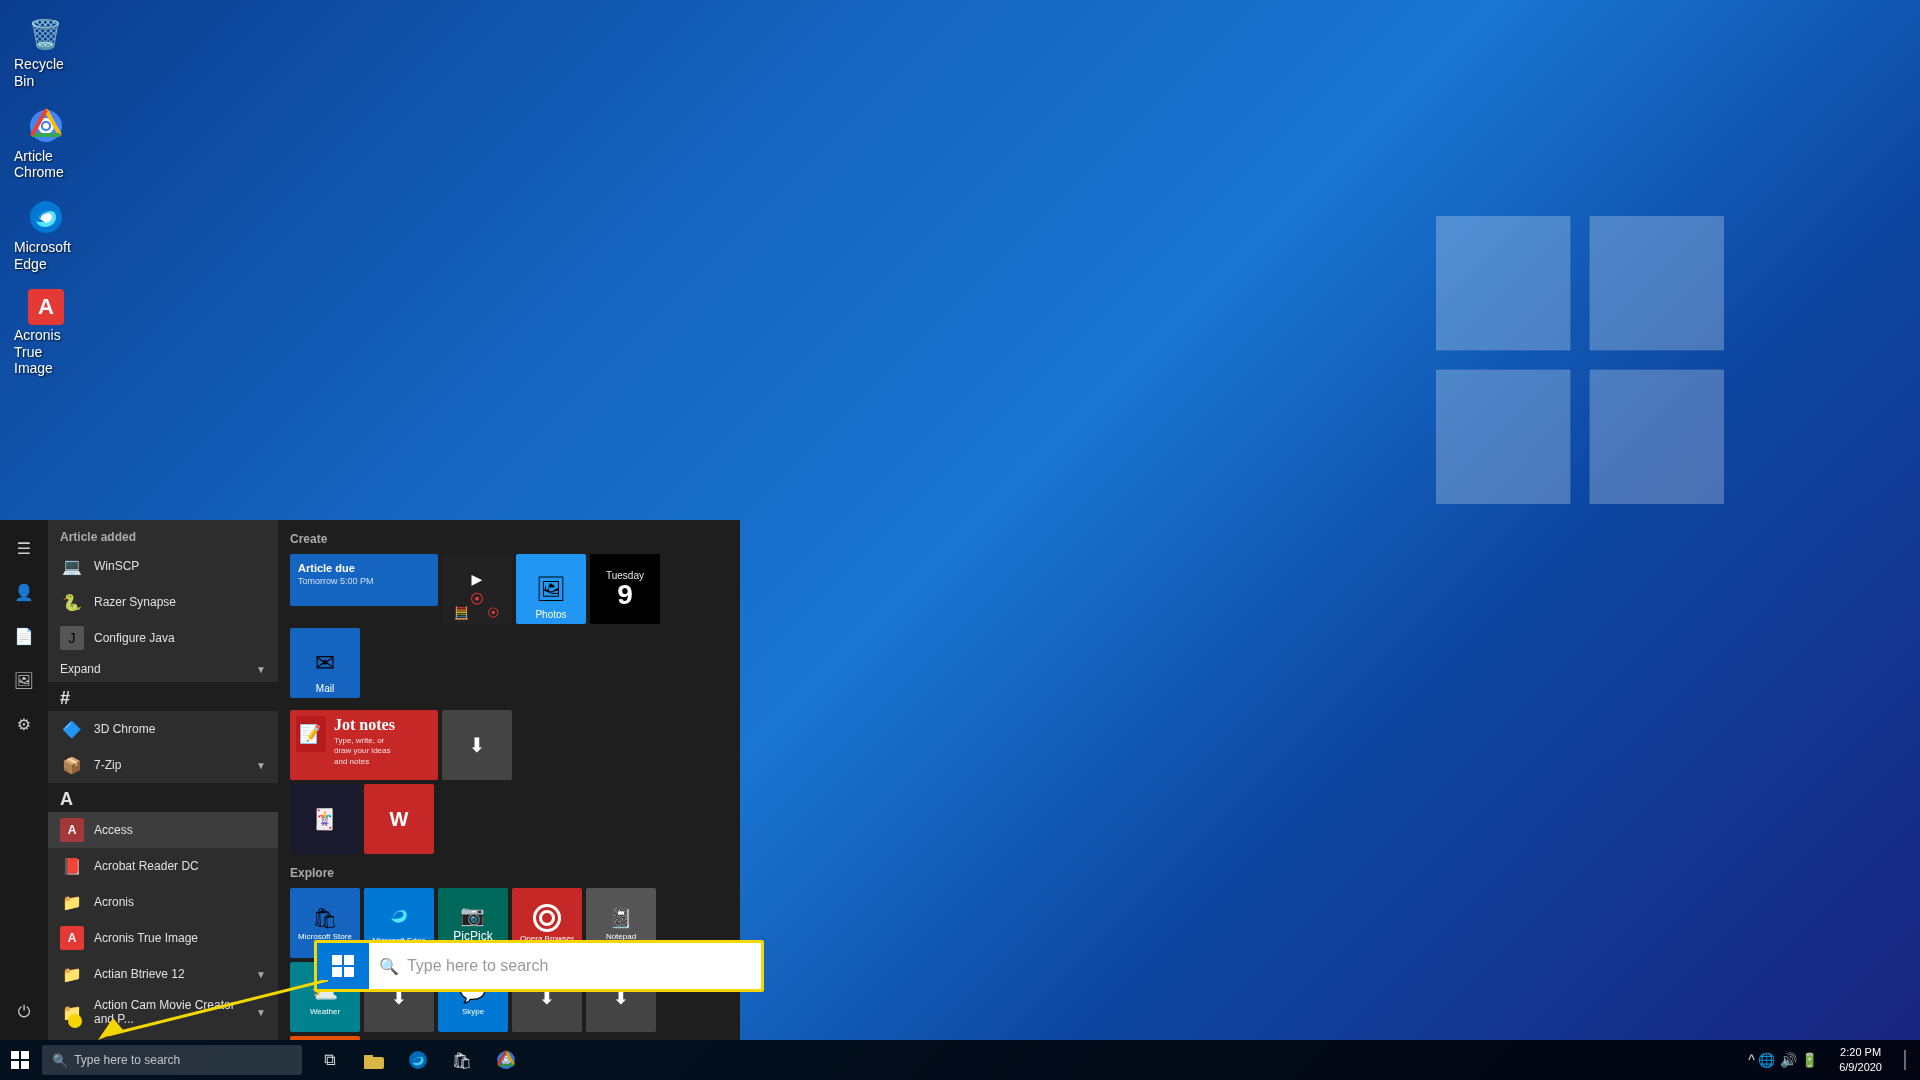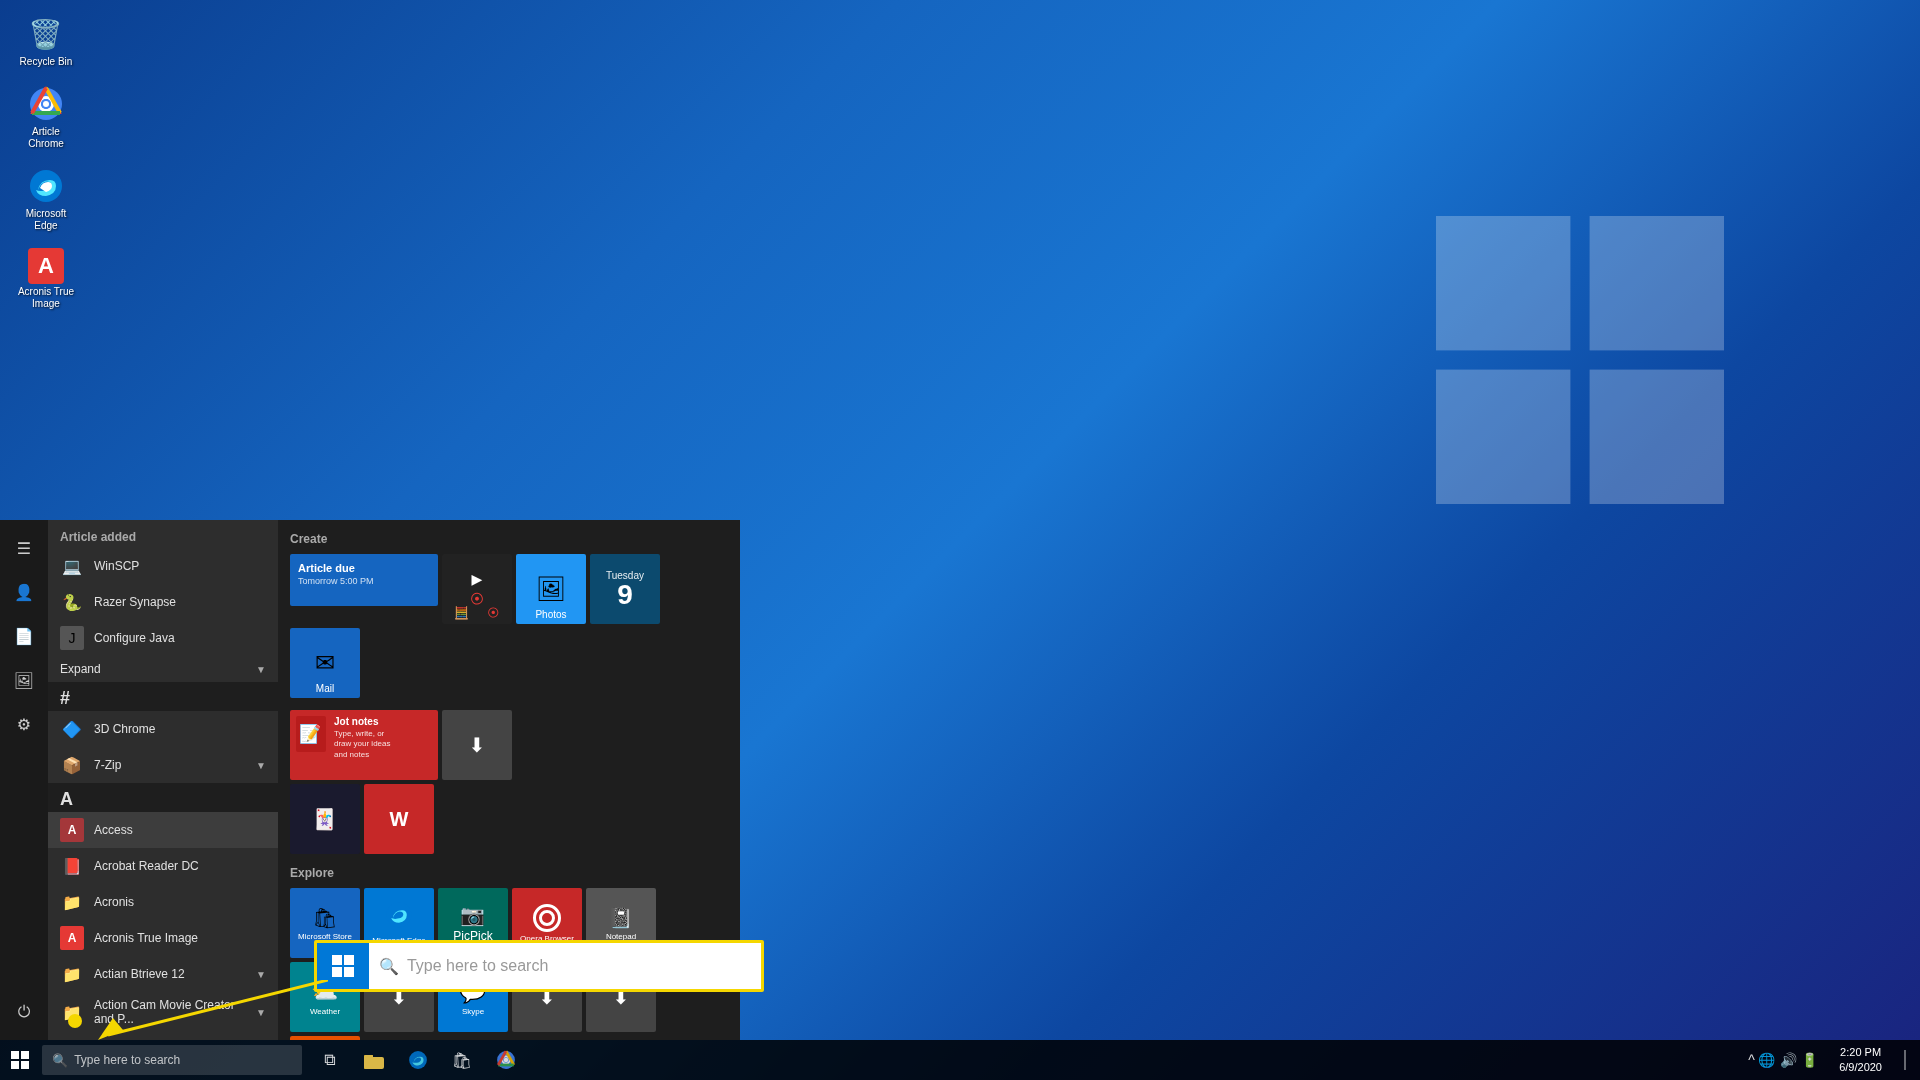--- a/index.html
+++ b/index.html
@@ -55,23 +55,23 @@
     .desktop-icon .icon-img {
       width: 40px;
       height: 40px;
       display: flex;
       align-items: center;
       justify-content: center;
       font-size: 28px;
       margin-bottom: 2px;
     }
     .desktop-icon .icon-label {
-      font-size: 10px;
+      font-size: 14px;
       color: white;
-      text-align: center;
+      text-align: left;
       text-shadow: 1px 1px 2px rgba(0,0,0,0.8);
       line-height: 1.2;
     }
 
     
     .taskbar {
       position: absolute;
       bottom: 0;
       left: 0;
       width: 100%;
@@ -374,21 +374,21 @@
     
     .tile-jotnotes {
       background: #c62828;
       align-items: flex-start;
       justify-content: flex-start;
       padding: 8px;
     }
 
     
     .tile-calendar {
-      background: #0c4a6e;
+      background: #000000;
       align-items: center;
       justify-content: center;
       padding: 0;
     }
     .tile-cal-day {
       font-size: 28px;
       font-weight: bold;
       color: white;
       line-height: 1;
     }
@@ -562,21 +562,21 @@
         </div>
 
       </div>
 
       <div style="display:flex;gap:4px;margin-bottom:4px;">
         <div class="tile tile-wide tile-jotnotes" style="position:relative;width:148px;height:70px;background:#c62828;display:flex;align-items:flex-start;justify-content:flex-start;padding:6px;">
           <div style="position:absolute;left:6px;top:6px;width:30px;height:36px;background:#b71c1c;border-radius:2px;display:flex;align-items:center;justify-content:center;">
             <span style="font-size:18px;color:white;">📝</span>
           </div>
           <div style="margin-left:38px;">
-            <div style="font-size:10px;font-weight:bold;color:white;">Jot notes</div>
+            <div style="font-size:16px;font-weight:bold;color:white;font-family:Liberation Serif, serif;">Jot notes</div>
             <div style="font-size:8px;color:rgba(255,255,255,0.85);margin-top:2px;line-height:1.3;">Type, write, or<br>draw your ideas<br>and notes</div>
           </div>
         </div>
         <div class="tile tile-sm tile-gray" style="background:#444;display:flex;align-items:center;justify-content:center;">
           <div style="font-size:20px;color:white;">⬇</div>
         </div>
       </div>
 
       <div style="display:flex;gap:4px;margin-bottom:12px;">
         <div class="tile tile-sm" style="background:#1a1a2e;width:70px;height:70px;display:flex;align-items:center;justify-content:center;">

